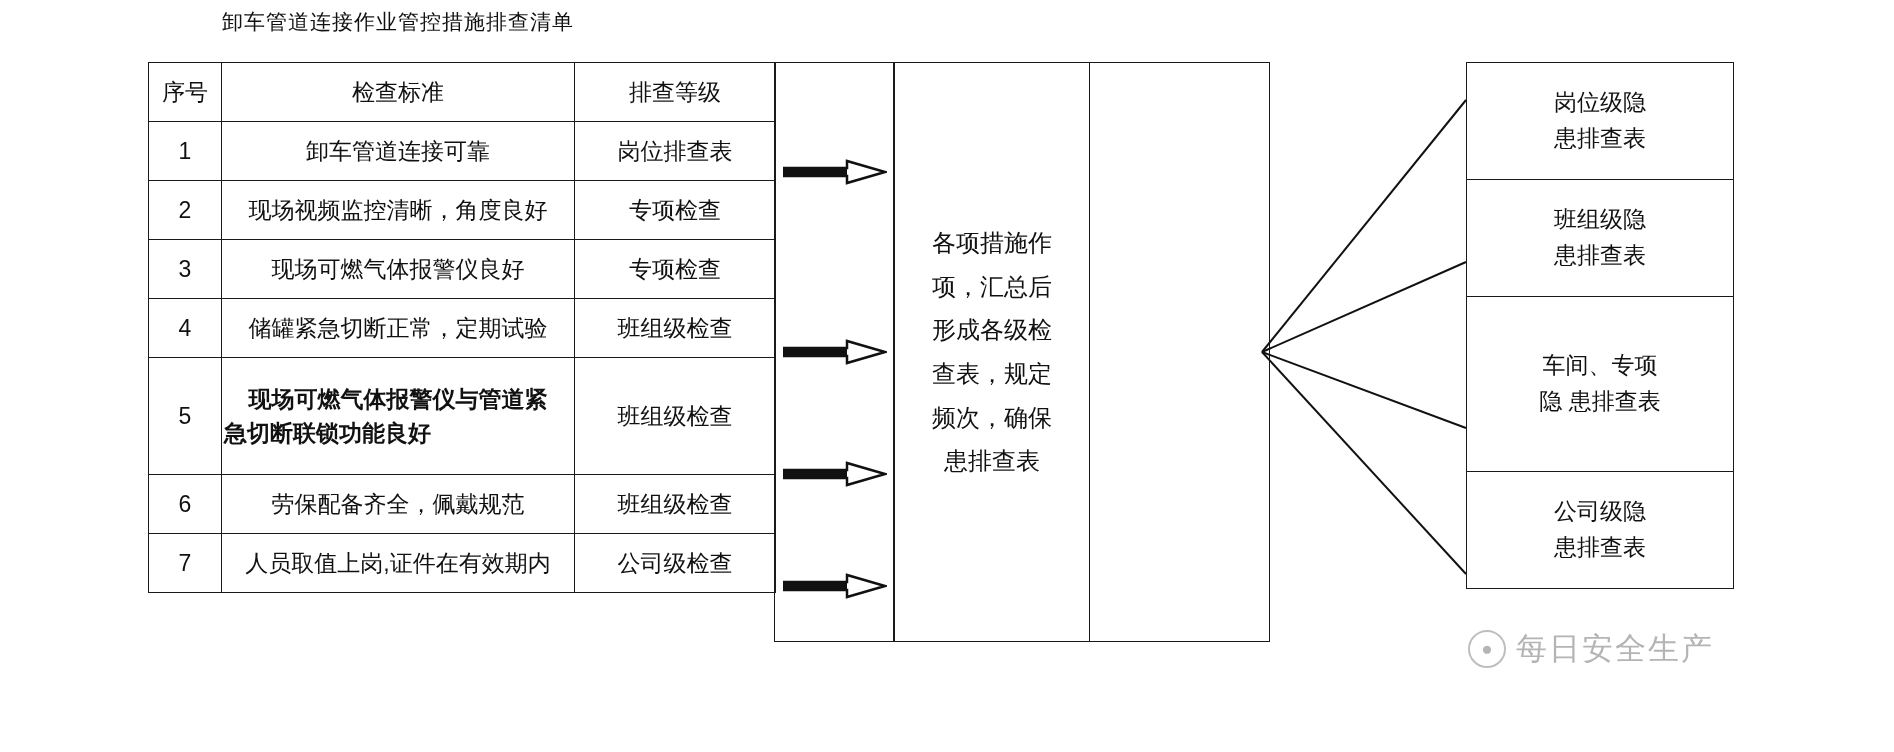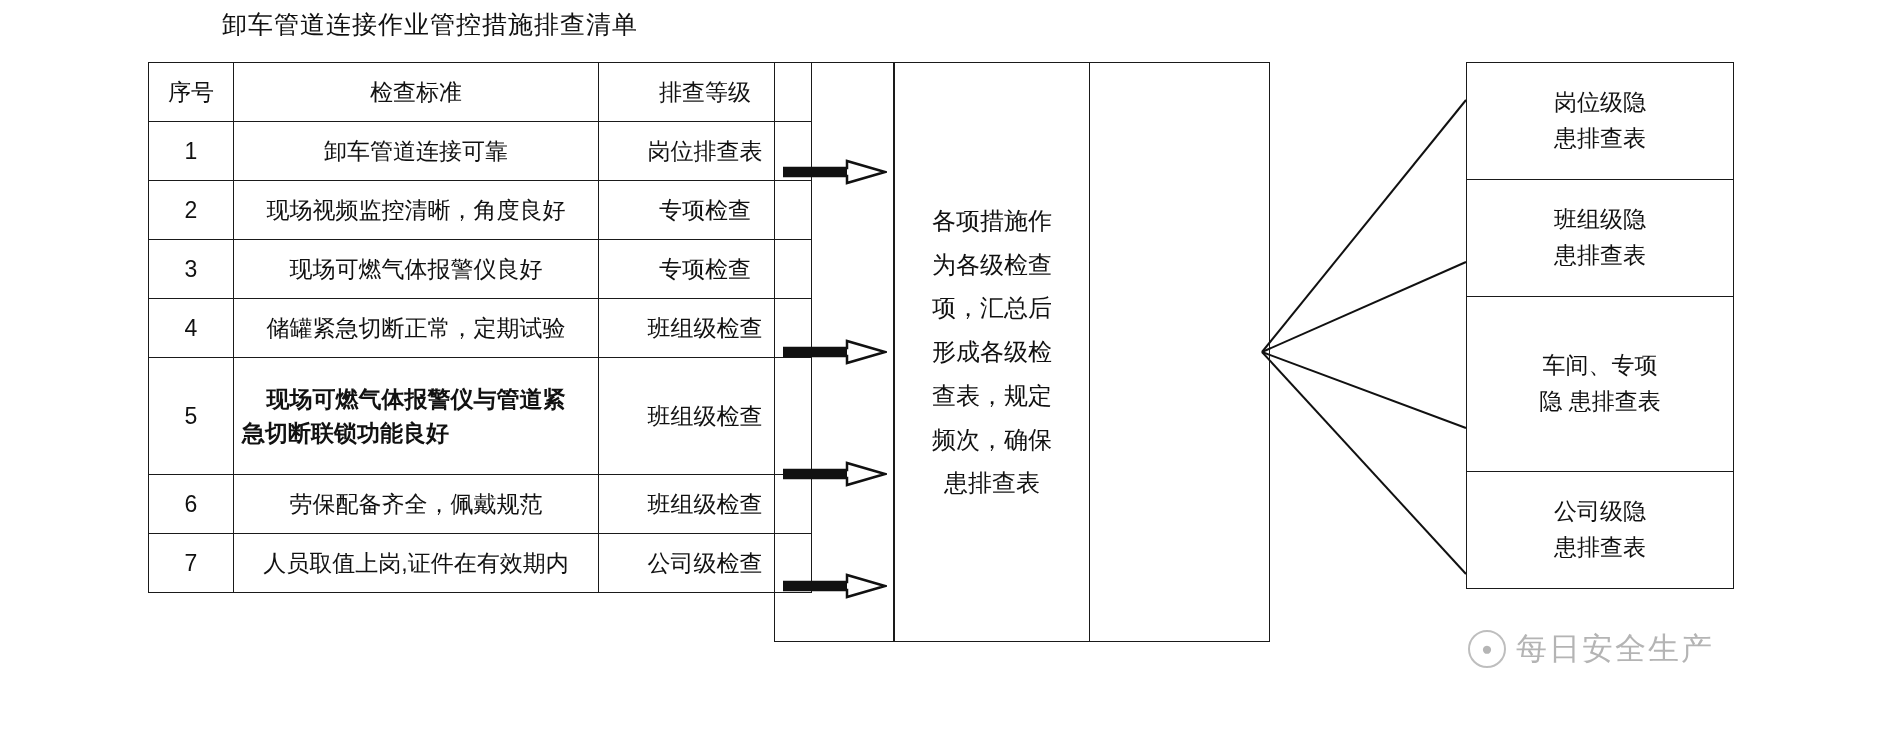--- a/index.html
+++ b/index.html
@@ -19,21 +19,21 @@
     position: relative;
     width: 1894px;
     height: 752px;
   }
 
   
   .doc-title {
     position: absolute;
     left: 222px;
     top: 8px;
-    font-size: 25px;
+    font-size: 21px;
     letter-spacing: 1px;
     white-space: nowrap;
     color: #111;
   }
 
   
   .diagram {
     position: absolute;
     left: 148px;
     top: 62px;
@@ -48,21 +48,21 @@
     top: 0px;
     border-collapse: collapse;
     table-layout: fixed;
     background: #fff;
   }
   table.checklist td {
     border: 1px solid #1a1a1a;
     font-size: 23px;
     text-align: center;
     vertical-align: middle;
-    padding: 0 6px;
+    padding: 0 0;
     line-height: 1.5;
     color: #111;
   }
   .col-no    { width: 72px; }
   .col-std   { width: 352px; }
   .col-level { width: 200px; }
   tr.row-h td { height: 58px; }
   tr.row-tall td { height: 116px; }
   td.std-2line { text-align: center; font-weight: bold; }
   td.std-2line span { display: block; }
@@ -262,21 +262,20 @@
         <svg width="104" height="26" viewBox="0 0 104 26">
           <path d="M0 9 L64 9 L64 2 L102 13 L64 24 L64 17 L0 17 Z" fill="#ffffff" stroke="#111111" stroke-width="2.5"></path>
           <rect x="0" y="9" width="64" height="8" fill="#111111"></rect>
         </svg>
       </div>
     </div>
 
     <div class="center-box">
       <div class="ctext">
         <span>各项措施作</span>
-        <span>为各级检查</span>
         <span>项，汇总后</span>
         <span>形成各级检</span>
         <span>查表，规定</span>
         <span>频次，确保</span>
         <span>患排查表</span>
       </div>
     </div>
 
     <div class="fan-col"></div>
 

